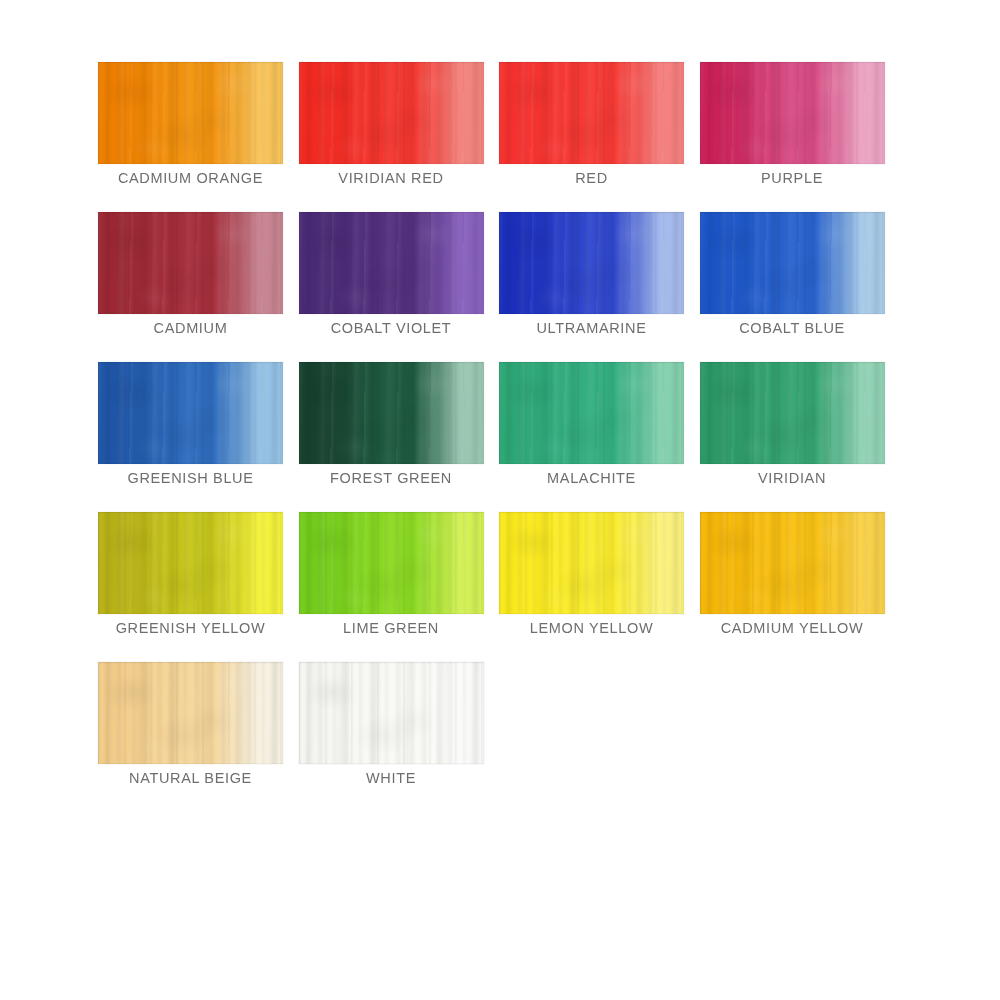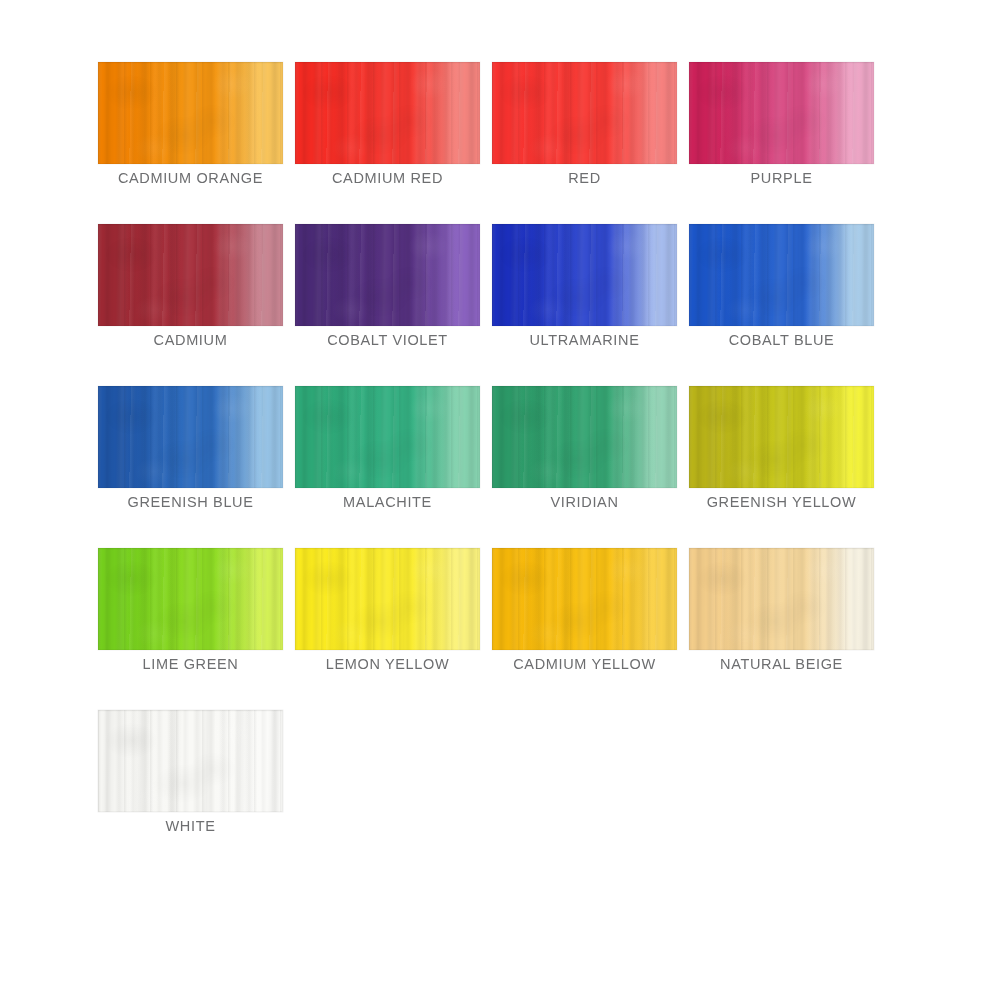--- a/index.html
+++ b/index.html
@@ -22,21 +22,20 @@
   }
   .grid {
     position: absolute;
     left: 98px;
     top: 62px;
     width: 786px;
     display: grid;
     grid-template-columns: repeat(4, 185px);
     column-gap: 15.5px;
     row-gap: 0px;
-    gap: 12px;
   }
   .cell {
     width: 185px;
     height: 150px;
     position: relative;
   }
   .swatch {
     width: 185px;
     height: 102px;
     position: relative;
@@ -125,21 +124,21 @@
         <div class="label">CADMIUM ORANGE</div>
       </div>
       <div class="cell">
         <div class="swatch">
           <div class="base" style="background: linear-gradient(90deg, rgb(244, 42, 34) 0%, rgb(244, 42, 34) 14%, rgb(244, 55, 48) 46%, rgb(244, 55, 48) 62%, rgb(245, 132, 126) 88%, rgb(245, 132, 126) 100%);"></div>
           <div class="tex1"></div>
           <div class="tex2"></div>
           <div class="tex3"></div>
           <div class="edge"></div>
         </div>
-        <div class="label">CADMIUM RED</div>
+        <div class="label">VIRIDIAN RED</div>
       </div>
       <div class="cell">
         <div class="swatch">
           <div class="base" style="background: linear-gradient(90deg, rgb(247, 50, 47) 0%, rgb(247, 50, 47) 14%, rgb(247, 58, 53) 46%, rgb(247, 58, 53) 62%, rgb(247, 129, 127) 88%, rgb(247, 129, 127) 100%);"></div>
           <div class="tex1"></div>
           <div class="tex2"></div>
           <div class="tex3"></div>
           <div class="edge"></div>
         </div>
         <div class="label">RED</div>
@@ -196,20 +195,30 @@
       </div>
       <div class="cell">
         <div class="swatch">
           <div class="base" style="background: linear-gradient(90deg, rgb(31, 86, 168) 0%, rgb(31, 86, 168) 14%, rgb(46, 108, 190) 46%, rgb(46, 108, 190) 62%, rgb(150, 195, 230) 88%, rgb(150, 195, 230) 100%);"></div>
           <div class="tex1"></div>
           <div class="tex2"></div>
           <div class="tex3"></div>
           <div class="edge"></div>
         </div>
         <div class="label">GREENISH BLUE</div>
+      </div>
+      <div class="cell">
+        <div class="swatch">
+          <div class="base" style="background: linear-gradient(90deg, rgb(23, 66, 47) 0%, rgb(23, 66, 47) 14%, rgb(30, 91, 64) 46%, rgb(30, 91, 64) 62%, rgb(156, 201, 180) 88%, rgb(156, 201, 180) 100%);"></div>
+          <div class="tex1"></div>
+          <div class="tex2"></div>
+          <div class="tex3"></div>
+          <div class="edge"></div>
+        </div>
+        <div class="label">FOREST GREEN</div>
       </div>
       <div class="cell">
         <div class="swatch">
           <div class="base" style="background: linear-gradient(90deg, rgb(45, 168, 119) 0%, rgb(45, 168, 119) 14%, rgb(52, 176, 130) 46%, rgb(52, 176, 130) 62%, rgb(134, 211, 176) 88%, rgb(134, 211, 176) 100%);"></div>
           <div class="tex1"></div>
           <div class="tex2"></div>
           <div class="tex3"></div>
           <div class="edge"></div>
         </div>
         <div class="label">MALACHITE</div>

